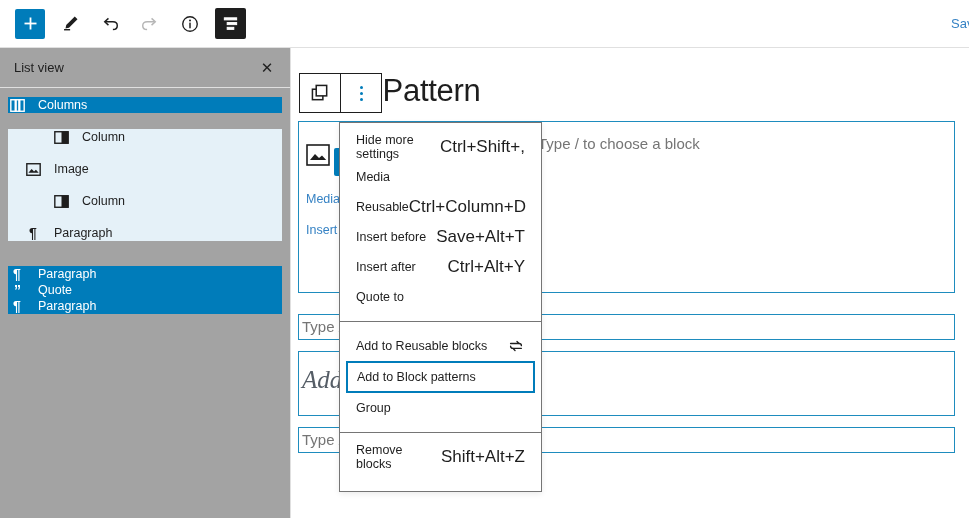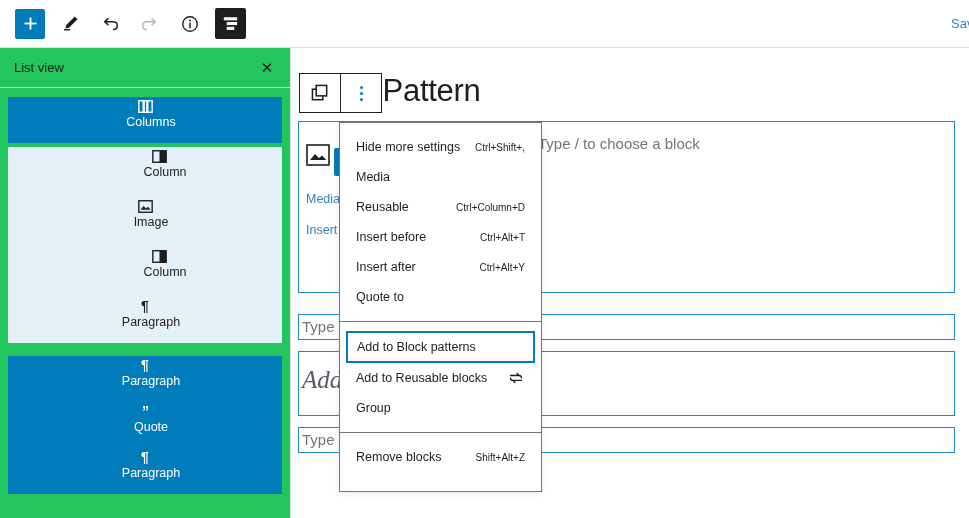--- a/index.html
+++ b/index.html
@@ -27,44 +27,44 @@
   .tb-listview svg { stroke: #ffffff; }
   .tb-disabled { opacity: .32; }
   .save-link {
     position: absolute; right: 0px; top: 16px; font-size: 13px; color: #3582c4;
     cursor: pointer; white-space: nowrap; overflow: hidden; width: 18px;
   }
 
   
   .listview-panel {
     position: absolute; left: 0; top: 48px; width: 291px; height: 470px;
-    background: #22c55e; border-right: 1px solid #e0e0e0;
+    background: #a3a3a3; border-right: 1px solid #e0e0e0;
   }
   .lv-header {
     height: 40px; display: flex; align-items: center; justify-content: space-between;
     padding: 0 12px 0 14px; border-bottom: 1px solid #e0e0e0;
   }
   .lv-title { font-size: 13px; color: #1e1e1e; }
   .lv-close { width: 22px; height: 22px; display: flex; align-items: center; justify-content: center;
     cursor: pointer; color: #1e1e1e; font-size: 15px; line-height: 1; }
   .lv-list { padding-top: 9px; }
   .lv-row {
-    display: flex; align-items: center; height: 46px; margin: 0 8px;
-    font-size: 12.5px; color: #1e1e1e; cursor: pointer; flex-direction: column;
+    display: flex; align-items: center; height: 16px; margin: 0 8px;
+    font-size: 12.5px; color: #1e1e1e; cursor: pointer;
   }
   .lv-row .lv-icon { width: 18px; height: 18px; display: flex; align-items: center; justify-content: center; flex: 0 0 auto; }
   .lv-row .lv-label { margin-left: 12px; }
   .lv-row.depth-1 { padding-left: 28px; }
   .lv-row.depth-2 { }
   .lv-row.sel-strong { background: #007cba; color: #ffffff; }
   .lv-row.sel-strong .lv-icon svg { fill: #ffffff; stroke: #ffffff; }
   .group-strong { background: #007cba; margin: 0 8px; }
   .group-strong .lv-row { margin: 0; }
   .group-soft { background: #e5f1f8; margin: 0 8px; }
-  .group-soft .lv-row { margin: 4px; }
+  .group-soft .lv-row { margin: 16px; }
   .lv-row .pilcrow { font-size: 14px; font-weight: bold; line-height: 1; }
   .lv-row .quotemark { font-size: 14px; font-weight: bold; line-height: 1; letter-spacing: -1px; }
 
   
   .canvas { position: absolute; left: 292px; top: 48px; width: 677px; height: 470px; background: #fff; overflow: hidden; }
   .post-title {
     position: absolute; left: 8px; top: 25px; font-size: 31px; color: #1e1e1e;
     letter-spacing: -0.3px; white-space: nowrap;
   }
   .block-outline { position: absolute; border: 1px solid #1e8cbe; }
@@ -111,21 +111,21 @@
     background: #ffffff; border: 1px solid #757575; z-index: 50;
     box-shadow: 0 2px 6px rgba(0,0,0,.08);
   }
   .menu-section { padding: 9px 0 9px 0; }
   .menu-section + .menu-section { border-top: 1px solid #757575; }
   .menu-item {
     position: relative; display: flex; align-items: center; justify-content: space-between;
     height: 30px; margin: 0 6px; padding: 0 10px; font-size: 12.5px; color: #1e1e1e; cursor: pointer;
   }
   .menu-item.focused { border: 1px solid #007cba; box-shadow: 0 0 0 1px #007cba inset; height: 32px; }
-  .menu-item .shortcut { font-size: 10px; color: #1e1e1e; }
+  .menu-item .shortcut { font-size: 17px; color: #1e1e1e; }
   .menu-item .trailing-icon { width: 18px; height: 18px; color: #1e1e1e; }
 </style>
 </head>
 <body>
 
 <div class="app">
 
   <div class="topbar">
     <div class="tb-btn tb-add">
       <svg width="17" height="17" viewBox="0 0 17 17">
@@ -297,45 +297,45 @@
       <div class="menu-item">
         <span>Media</span>
         <span class="shortcut"></span>
       </div>
       <div class="menu-item">
         <span>Reusable</span>
         <span class="shortcut">Ctrl+Column+D</span>
       </div>
       <div class="menu-item">
         <span>Insert before</span>
-        <span class="shortcut">Ctrl+Alt+T</span>
+        <span class="shortcut">Save+Alt+T</span>
       </div>
       <div class="menu-item">
         <span>Insert after</span>
         <span class="shortcut">Ctrl+Alt+Y</span>
       </div>
       <div class="menu-item">
         <span>Quote to</span>
         <span class="shortcut"></span>
       </div>
     </div>
 
     <div class="menu-section">
-      <div class="menu-item focused">
-        <span>Add to Block patterns</span>
-      </div>
       <div class="menu-item">
         <span>Add to Reusable blocks</span>
         <span class="trailing-icon">
           <svg width="18" height="18" viewBox="0 0 20 20">
             <path d="M4 7.2h9.4l-2.3-2.3M16 12.6H6.6l2.3 2.3" fill="none" stroke="#1e1e1e" stroke-width="1.5" stroke-linecap="round" stroke-linejoin="round"></path>
             <path d="M13.4 7.2c1.8 0 2.6 1 2.6 2.4M6.6 12.6c-1.8 0-2.6-1-2.6-2.4" fill="none" stroke="#1e1e1e" stroke-width="1.5" stroke-linecap="round"></path>
           </svg>
         </span>
       </div>
+      <div class="menu-item focused">
+        <span>Add to Block patterns</span>
+      </div>
       <div class="menu-item">
         <span>Group</span>
       </div>
     </div>
 
     <div class="menu-section">
       <div class="menu-item">
         <span>Remove blocks</span>
         <span class="shortcut">Shift+Alt+Z</span>
       </div>

